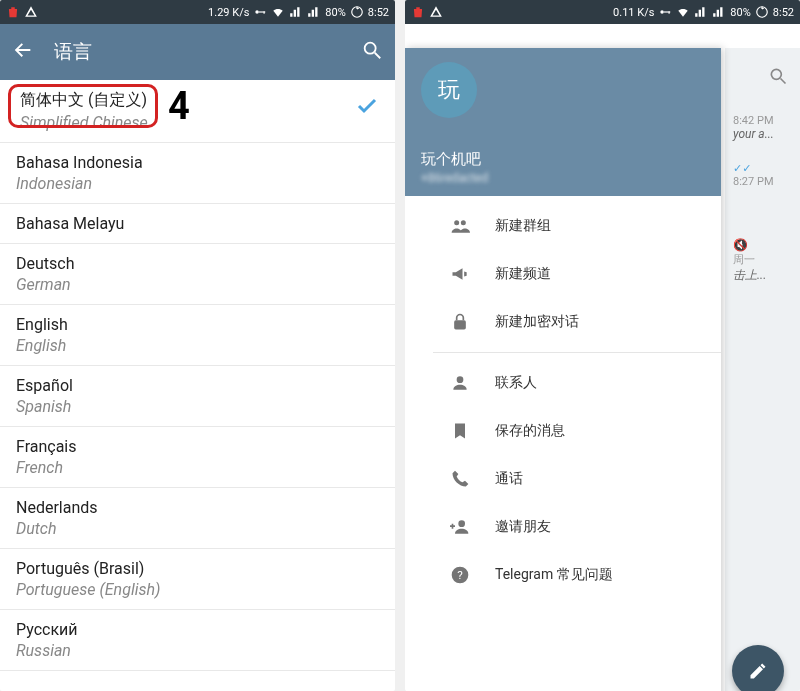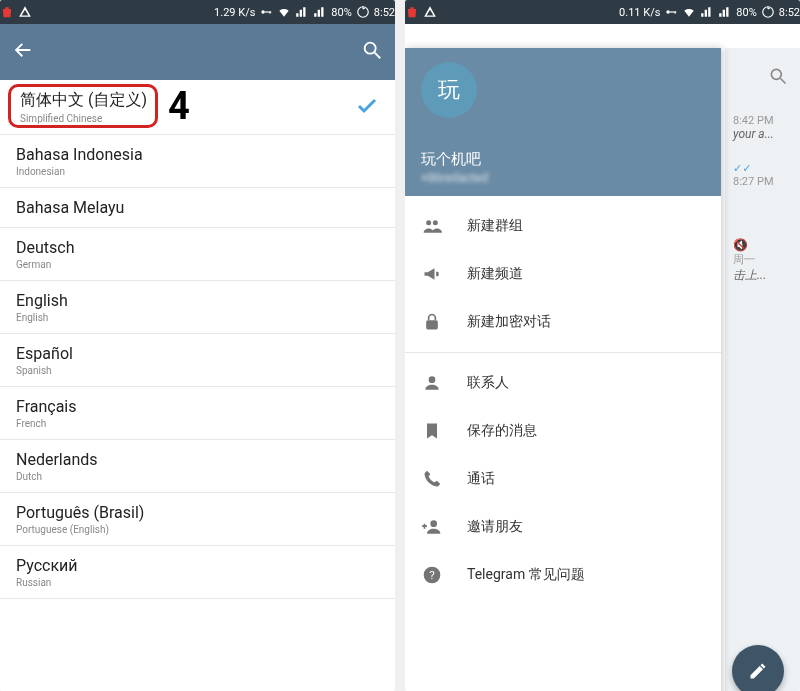--- a/index.html
+++ b/index.html
@@ -1,60 +1,60 @@
 <!DOCTYPE html>
 <html><head>
   <meta charset="utf-8">
   <style>
     * { margin: 0; padding: 0; box-sizing: border-box; font-family: -apple-system, BlinkMacSystemFont, "Segoe UI", Roboto, Arial, sans-serif; }
     body { width: 800px; height: 691px; background: #f0f0f0; display: flex; gap: 10px; padding: 0; }
     .phone { flex: 1; background: #fff; overflow: hidden; position: relative; border-radius: 2px; }
     .phone.left { max-width: 396px; }
     .phone.right { max-width: 396px; }
-    .statusbar { height: 24px; background: #2f3b44; color: #fff; display: flex; align-items: center; padding: 0 0; font-size: 11px; justify-content: space-between; }
+    .statusbar { height: 24px; background: #2f3b44; color: #fff; display: flex; align-items: center; padding: 0 6px; font-size: 11px; justify-content: space-between; }
     .statusbar-left { display: flex; align-items: center; gap: 4px; }
     .statusbar-right { display: flex; align-items: center; gap: 4px; }
     .statusbar svg { width: 14px; height: 14px; fill: #fff; }
     .icon-red { fill: #e53935 !important; }
     .icon-warn { fill: #fff; }
     .statusbar-text { font-size: 11px; }
     
     
     .topbar { height: 56px; background: #5a7a95; color: #fff; display: flex; align-items: center; padding: 0 12px; }
     .topbar .back { margin-right: 20px; }
     .topbar .title { flex: 1; font-size: 19px; }
     .topbar .search { margin-left: auto; }
     .topbar svg { width: 22px; height: 22px; fill: #fff; }
     
     .lang-list { overflow-y: auto; }
     .lang-item { padding: 10px 16px; border-bottom: 1px solid #e8e8e8; position: relative; cursor: pointer; }
     .lang-item:first-child { padding-left: 20px; }
     .lang-name { font-size: 16px; color: #222; }
-    .lang-sub { font-size: 10px; color: #888; margin-top: 2px; }
+    .lang-sub { font-size: 16px; color: #888; margin-top: 2px; font-style: italic; }
     .highlight-box { position: absolute; border: 3px solid #d32222; border-radius: 10px; left: 8px; top: 4px; width: 150px; height: 44px; pointer-events: none; }
     .check { position: absolute; right: 16px; top: 14px; }
     .check svg { width: 24px; height: 24px; stroke: #4aa3df; fill: none; stroke-width: 3; }
     .step-number { position: absolute; left: 168px; top: 4px; font-size: 38px; font-weight: bold; color: #000; }
     
     
     .drawer-container { position: relative; height: 100%; }
     .drawer-bg { position: absolute; right: 0; top: 24px; width: 75px; height: calc(100% - 24px); background: #eef1f3; }
     .drawer-bg .bg-item { padding: 10px 8px; font-size: 12px; color: #666; position: relative; }
     .drawer-bg .time { font-size: 11px; color: #999; display: block; }
     .drawer-bg .preview { font-size: 12px; color: #666; font-style: italic; }
     .drawer-bg .ticks { color: #4aa3df; font-size: 11px; }
     .drawer-bg .muted { color: #aaa; }
     
     .drawer { position: absolute; left: 0; top: 24px; width: 316px; height: calc(100% - 24px); background: #fff; box-shadow: 2px 0 8px rgba(0,0,0,0.2); }
     .drawer-header { height: 148px; background: #6a8ba5; color: #fff; padding: 14px 16px; position: relative; }
     .avatar { width: 56px; height: 56px; border-radius: 50%; background: #5e9bb8; display: flex; align-items: center; justify-content: center; font-size: 22px; color: #fff; }
     .drawer-name { margin-top: 32px; font-size: 15px; }
     .drawer-phone { font-size: 12px; color: #d7e0e7; margin-top: 2px; filter: blur(2px); }
     
-    .drawer-menu { padding-top: 6px; }
+    .drawer-menu { padding-top: 6px; padding-left: 28px; }
     .menu-item { display: flex; align-items: center; padding: 13px 16px; cursor: pointer; }
     .menu-item .micon { width: 22px; height: 22px; margin-right: 24px; display: flex; align-items: center; justify-content: center; }
     .menu-item .micon svg { width: 20px; height: 20px; fill: #757575; }
     .menu-item .mlabel { font-size: 14px; color: #333; }
     .menu-divider { height: 1px; background: #e5e5e5; margin: 6px 0; }
     
     .bg-search { position: absolute; right: 12px; top: 18px; }
     .bg-search svg { width: 20px; height: 20px; fill: #888; }
     
     .fab { position: absolute; right: 16px; bottom: 18px; width: 52px; height: 52px; border-radius: 50%; background: #3d5566; display: flex; align-items: center; justify-content: center; box-shadow: 0 3px 6px rgba(0,0,0,0.3); cursor: pointer; }
@@ -97,20 +97,21 @@
       <span class="statusbar-text">8:52</span>
     </div>
   </div>
 
   <div class="topbar">
     <span class="back">
       <svg viewBox="0 0 24 24">
           <path d="M20 11H7l5-5-1.5-1.5L3 12l7.5 7.5L12 18l-5-5h13v-2z"></path>
         </svg>
     </span>
+    <span class="title">语言</span>
     <span class="search">
       <svg viewBox="0 0 24 24">
           <circle cx="10" cy="10" r="6" fill="none" stroke="#fff" stroke-width="2"></circle>
           <line x1="15" y1="15" x2="21" y2="21" stroke="#fff" stroke-width="2"></line>
         </svg>
     </span>
   </div>
 
   <div class="lang-list">
     <div class="lang-item" style="position:relative;">

